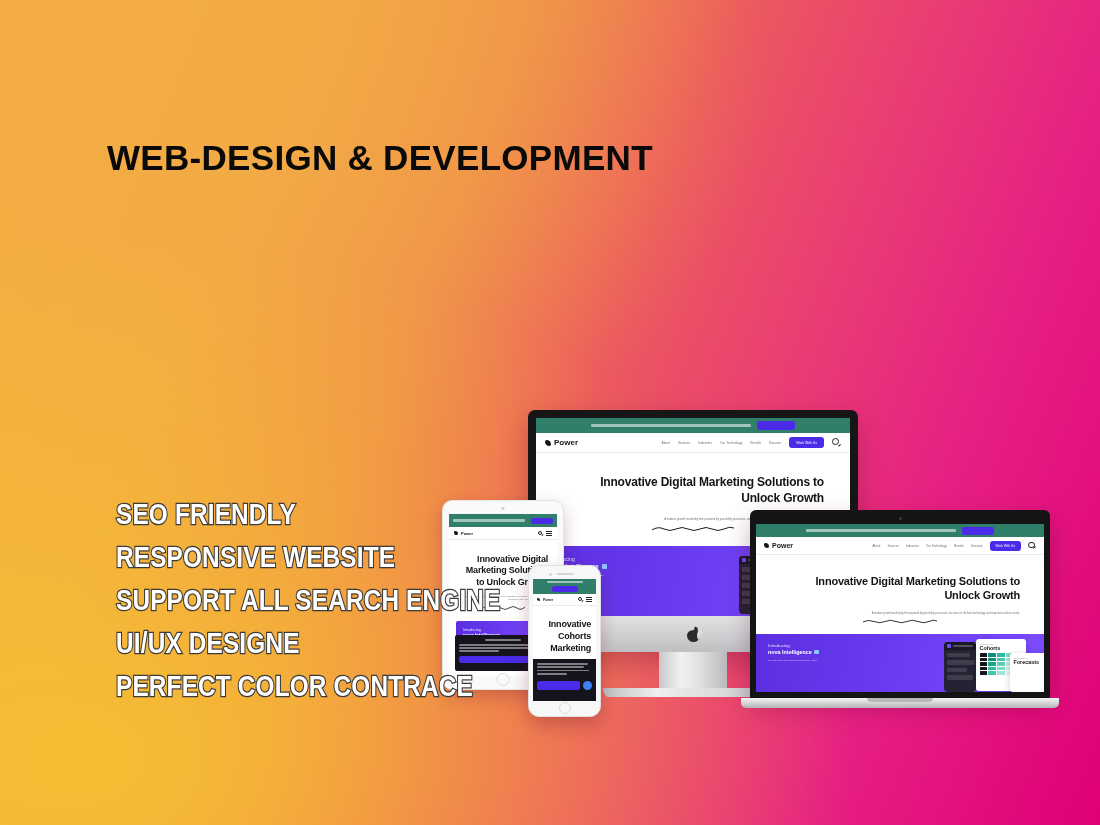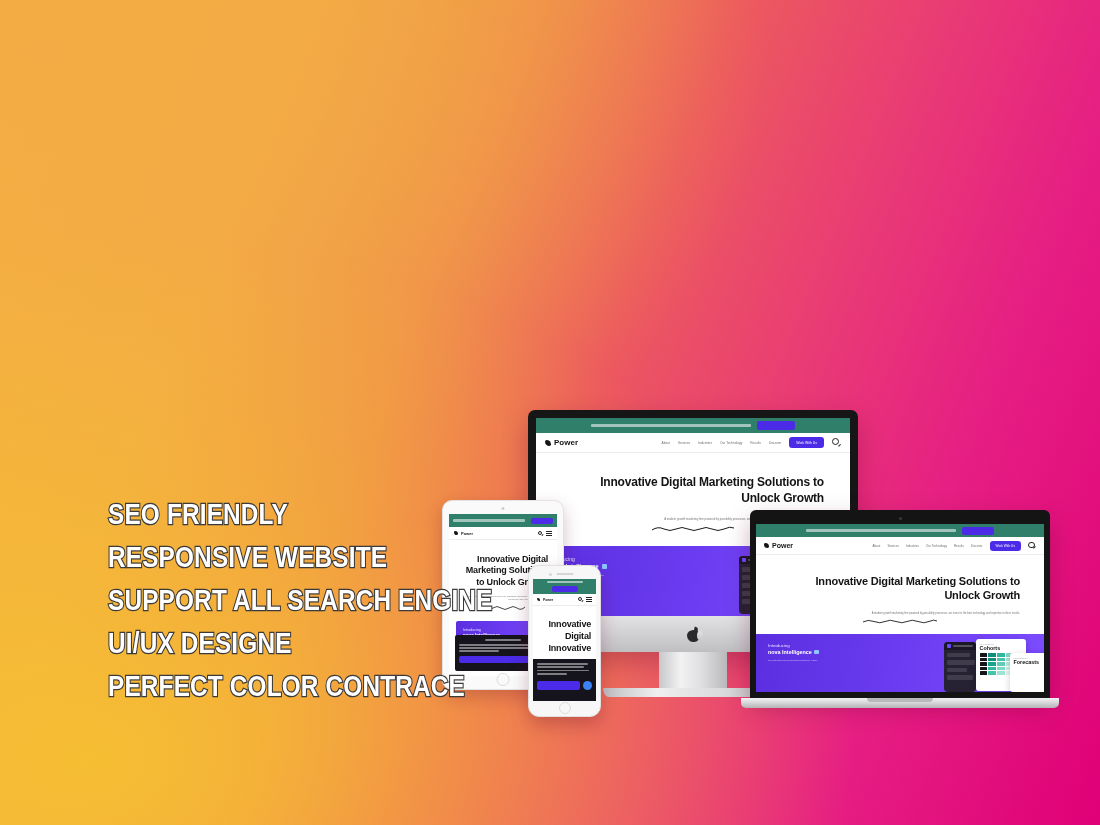--- a/index.html
+++ b/index.html
@@ -68,21 +68,21 @@
     paint-order: stroke fill;
     text-shadow:
        3px 3px 0 rgba(0,0,0,0.18);
   }
 
   .headline-line:last-child { margin-bottom: 0; }
 
   
   .features {
     position: absolute;
-    left: 108px;
+    left: 116px;
     top: 500px;
     width: 520px;
     list-style: none;
     z-index: 5;
   }
 
   .feature-item {
     font-family: "Liberation Sans Narrow", "Liberation Sans", sans-serif;
     font-weight: bold;
     font-size: 29px;
@@ -277,20 +277,21 @@
   .ph-cam { position: absolute; top: 6.5px; left: 20px; width: 3px; height: 3px; border-radius: 50%; background: #D6D6D6; }
   .ph-home { position: absolute; bottom: 2px; left: 50%; transform: translateX(-50%); width: 12px; height: 12px; border: 1px solid #DDDDDD; border-radius: 50%; }
   .ph-screen { position: relative; width: 100%; height: 122px; background: #fff; overflow: hidden; }
 </style>
 </head>
 <body>
 
 <div class="poster">
 
   <div class="copy">
+    <div class="eyebrow">WEB-DESIGN &amp; DEVELOPMENT</div>
   </div>
 
   <ul class="features">
     <li class="feature-item">SEO FRIENDLY</li>
     <li class="feature-item">RESPONSIVE WEBSITE</li>
     <li class="feature-item">SUPPORT ALL SEARCH ENGINE</li>
     <li class="feature-item">UI/UX DESIGNE</li>
     <li class="feature-item">PERFECT COLOR CONTRACE</li>
   </ul>
 
@@ -473,21 +474,21 @@
                   <div class="stem" style="width:1px;height:2px;right:0;bottom:0;"></div>
                 </div>
                 <div style="width:6px;height:5px;display:flex;flex-direction:column;justify-content:space-between;">
                   <span style="display:block;height:1px;background:#222;"></span>
                   <span style="display:block;height:1px;background:#222;"></span>
                   <span style="display:block;height:1px;background:#222;"></span>
                 </div>
               </div>
             </div>
             <div class="site-hero" style="padding:12px 5px 0 5px;">
-              <div class="hero-h1" style="font-size:9px;line-height:1.35;">Innovative Digital Innovative</div>
+              <div class="hero-h1" style="font-size:9px;line-height:1.35;">Innovative Cohorts Marketing</div>
             </div>
             <div class="cookie-bar" style="left:0;right:0;bottom:0;height:42px;padding:4px;">
               <div class="cookie-line" style="width:92%;height:1.6px;margin-bottom:1.8px;"></div>
               <div class="cookie-line" style="width:86%;height:1.6px;margin-bottom:1.8px;"></div>
               <div class="cookie-line" style="width:94%;height:1.6px;margin-bottom:1.8px;"></div>
               <div class="cookie-line" style="width:55%;height:1.6px;margin-bottom:6px;"></div>
               <div style="display:flex;align-items:center;gap:3px;">
                 <div class="cookie-btn" style="flex:1;height:9px;overflow:hidden;color:transparent;font-size:3px;">I Accept</div>
                 <div style="width:9px;height:9px;border-radius:50%;background:#3B82F6;"></div>
               </div>

